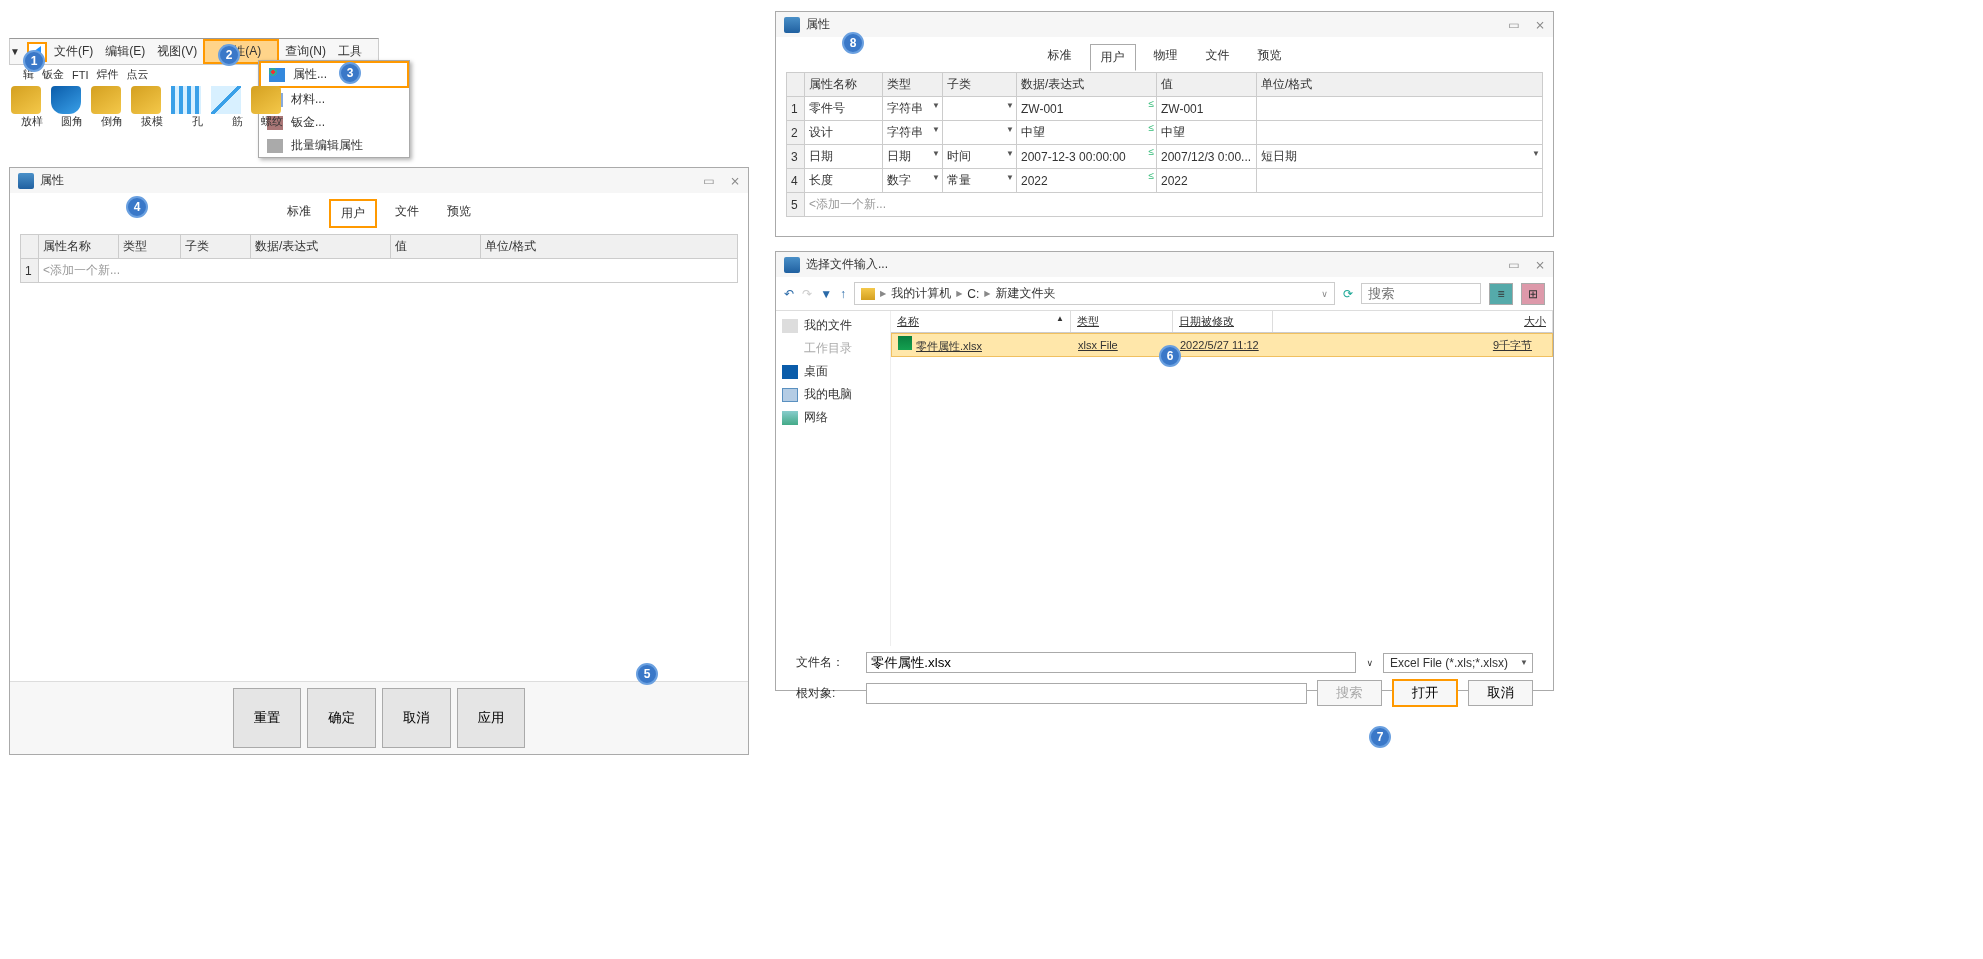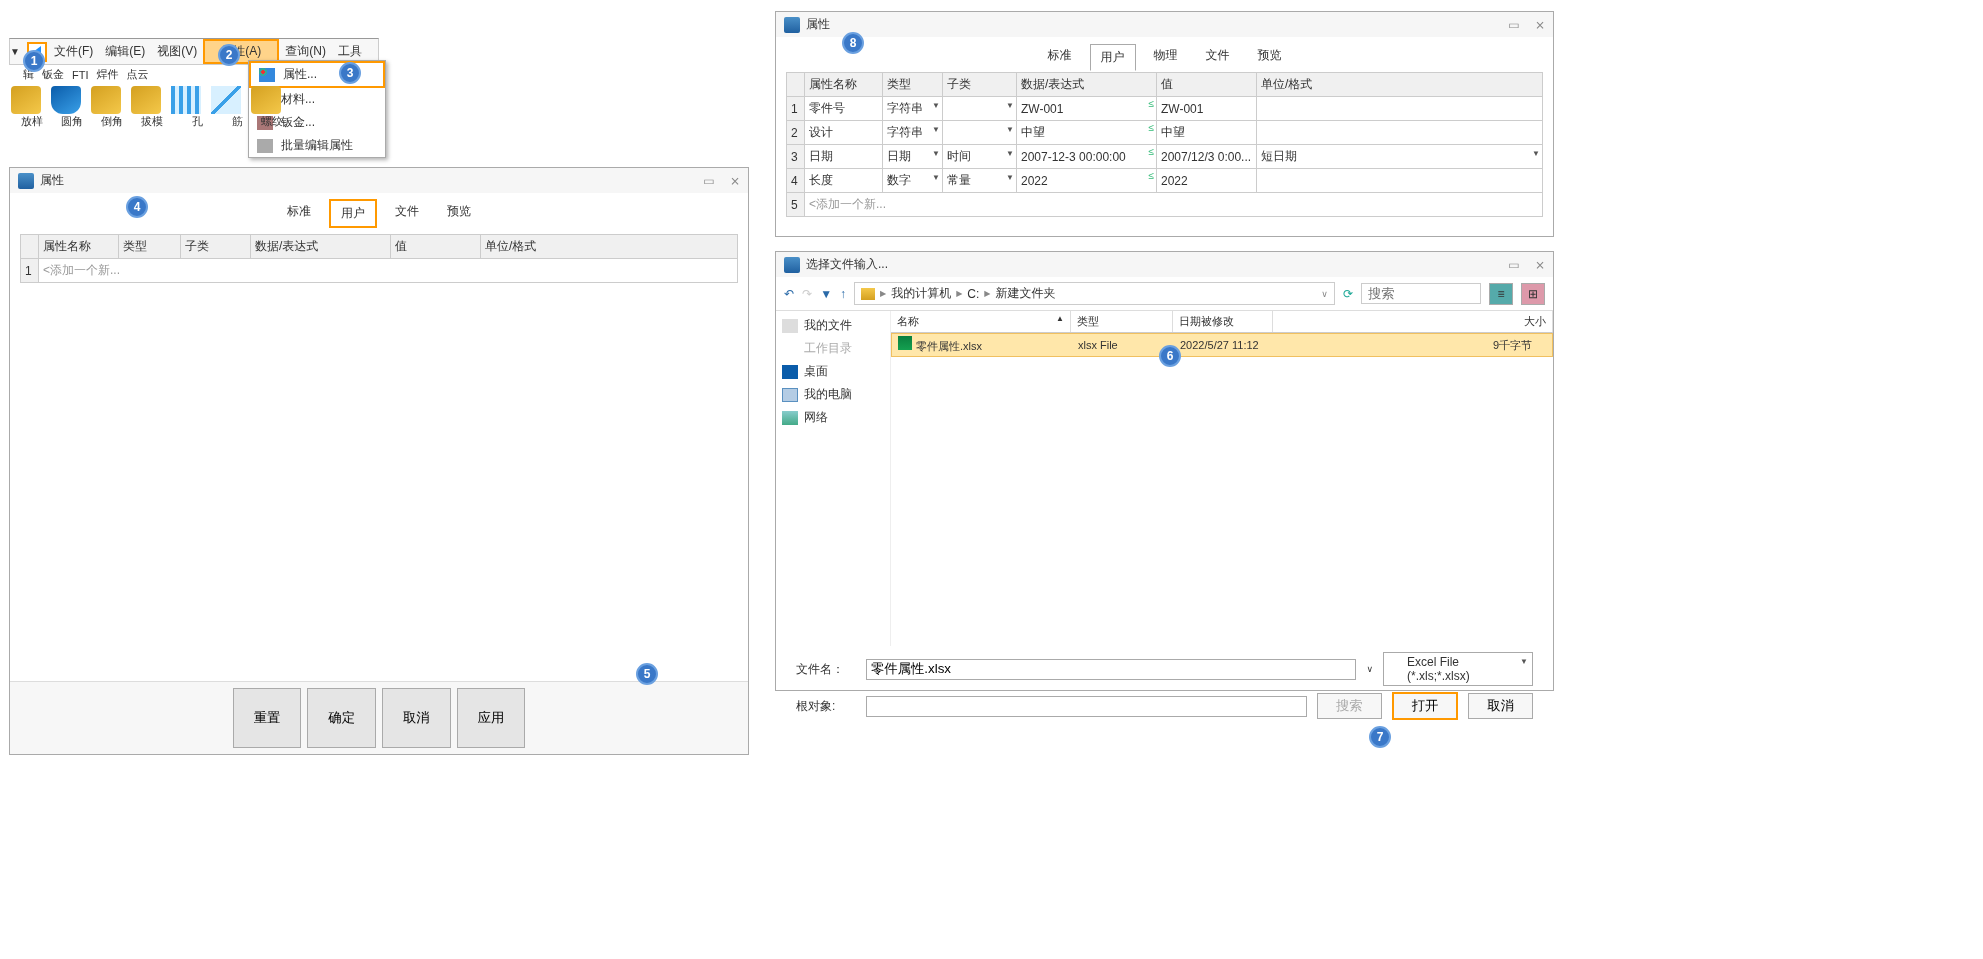--- a/index.html
+++ b/index.html
@@ -9,21 +9,21 @@
 
 
 .menubar { position: absolute; top: 38px; left: 9px; display: flex; align-items: center; border: 1px solid #ccc; border-top: 1px solid #999; background: #f7f7f7; height: 27px; width: 370px; }
 .menu-back { width: 20px; height: 20px; border: 2px solid #ff9900; background: #fff; display: flex; align-items: center; justify-content: center; margin: 1px 1px 1px 5px; }
 .menu-down { width: 12px; color: #333; font-size: 10px; }
 .tri-left { width: 0; height: 0; border-right: 8px solid #1e90ff; border-top: 6px solid transparent; border-bottom: 6px solid transparent; }
 .menu-item { padding: 4px 6px; cursor: default; }
 .menu-item.hl { background: #ffd48a; border: 2px solid #ff9900; padding: 2px 16px; }
 
 .secondbar { position: absolute; top: 63px; left: 9px; display: flex; align-items: center; gap: 8px; padding: 4px 14px; font-size: 11px; }
-.dropdown-menu { position: absolute; top: 60px; left: 248px; background: #fff; border: 1px solid #aaa; box-shadow: 2px 2px 4px rgba(0,0,0,.3); width: 138px; }
+.dropdown-menu { position: absolute; top: 60px; left: 258px; background: #fff; border: 1px solid #aaa; box-shadow: 2px 2px 4px rgba(0,0,0,.3); width: 152px; }
 .drop-row { display: flex; align-items: center; padding: 3px 8px; gap: 8px; }
 .drop-row.hl { border: 2px solid #ff9900; }
 .drop-icon { width: 16px; height: 14px; }
 
 .toolbar-icons { position: absolute; top: 86px; left: 9px; display: flex; gap: 6px; }
 .tool-cell { width: 34px; text-align: right; font-family: Liberation Serif, serif; }
 .tool-shape { width: 30px; height: 28px; margin: 0 auto; }
 .tool-shape.yellow { background: linear-gradient(145deg,#d4a020,#f4c84a); border-radius: 4px; }
 .tool-shape.blue1 { background: linear-gradient(145deg,#0a5caa,#3aa0e8); border-radius: 4px 4px 12px 12px; }
 .tool-shape.stripes { background: repeating-linear-gradient(90deg,#3aa0e8 0 4px,#d8f0ff 4px 8px); }
@@ -79,33 +79,33 @@
 .file-body { display: flex; height: 335px; }
 .file-tree { width: 115px; border-right: 1px solid #eee; padding: 6px; display: flex; flex-direction: column; gap: 6px; }
 .file-tree-row { display: flex; align-items: center; gap: 6px; }
 .tree-icn { width: 16px; height: 14px; display: inline-block; }
 .tree-icn.doc { background: #ddd; }
 .tree-icn.desk { background: #0a5caa; }
 .tree-icn.pc { background: #b4cce4; border: 1px solid #5a90c0; }
 .tree-icn.net { background: linear-gradient(#8cc,#4a8); }
 .tree-icn.disabled { opacity: .4; }
 
-.file-list { flex: 1; }
+.file-list { flex: 1; text-decoration: underline; }
 .file-cols { display: flex; border-bottom: 1px solid #ccc; font-size: 11px; }
 .file-cols > div { padding: 3px 6px; border-right: 1px solid #ddd; }
 .fc-name { width: 180px; } .fc-type { width: 102px; } .fc-date { width: 100px; } .fc-size { flex: 1; text-align: right; }
 .file-row { display: flex; background: #ffe7aa; align-items: center; font-size: 11px; border: 1px solid #f0c060; }
 .file-row > div { padding: 2px 6px; }
 .excel-ic { width: 14px; height: 14px; background: linear-gradient(#0a7f3f,#14a050); display: inline-block; margin-right: 4px; }
 
 .file-bottom { padding: 6px 20px; display: flex; flex-direction: column; gap: 6px; }
 .fb-row { display: flex; align-items: center; gap: 10px; }
 .fb-row label { width: 60px; }
 .fb-input { flex: 1; border: 1px solid #aaa; padding: 2px 4px; }
-.fb-combo { width: 150px; border: 1px solid #aaa; padding: 2px 23px; position: relative; }
+.fb-combo { width: 150px; border: 1px solid #aaa; padding: 2px 6px; position: relative; }
 .fb-combo::after { content: "▼"; font-size: 8px; color: #555; position: absolute; right: 4px; top: 4px; }
 .fb-btn { border: 1px solid #aaa; background: #f7f7f7; padding: 3px 18px; }
 .fb-btn.hl { border: 2px solid #ff9900; }
 .fb-btn.disabled { color: #aaa; }
 .chk { width: 12px; height: 12px; border: 1px solid #aaa; display: inline-block; }
 
 .close-icn { color: #888; font-size: 12px; }
 svg.glyph { width: 14px; height: 14px; }
 </style>
 </head>

